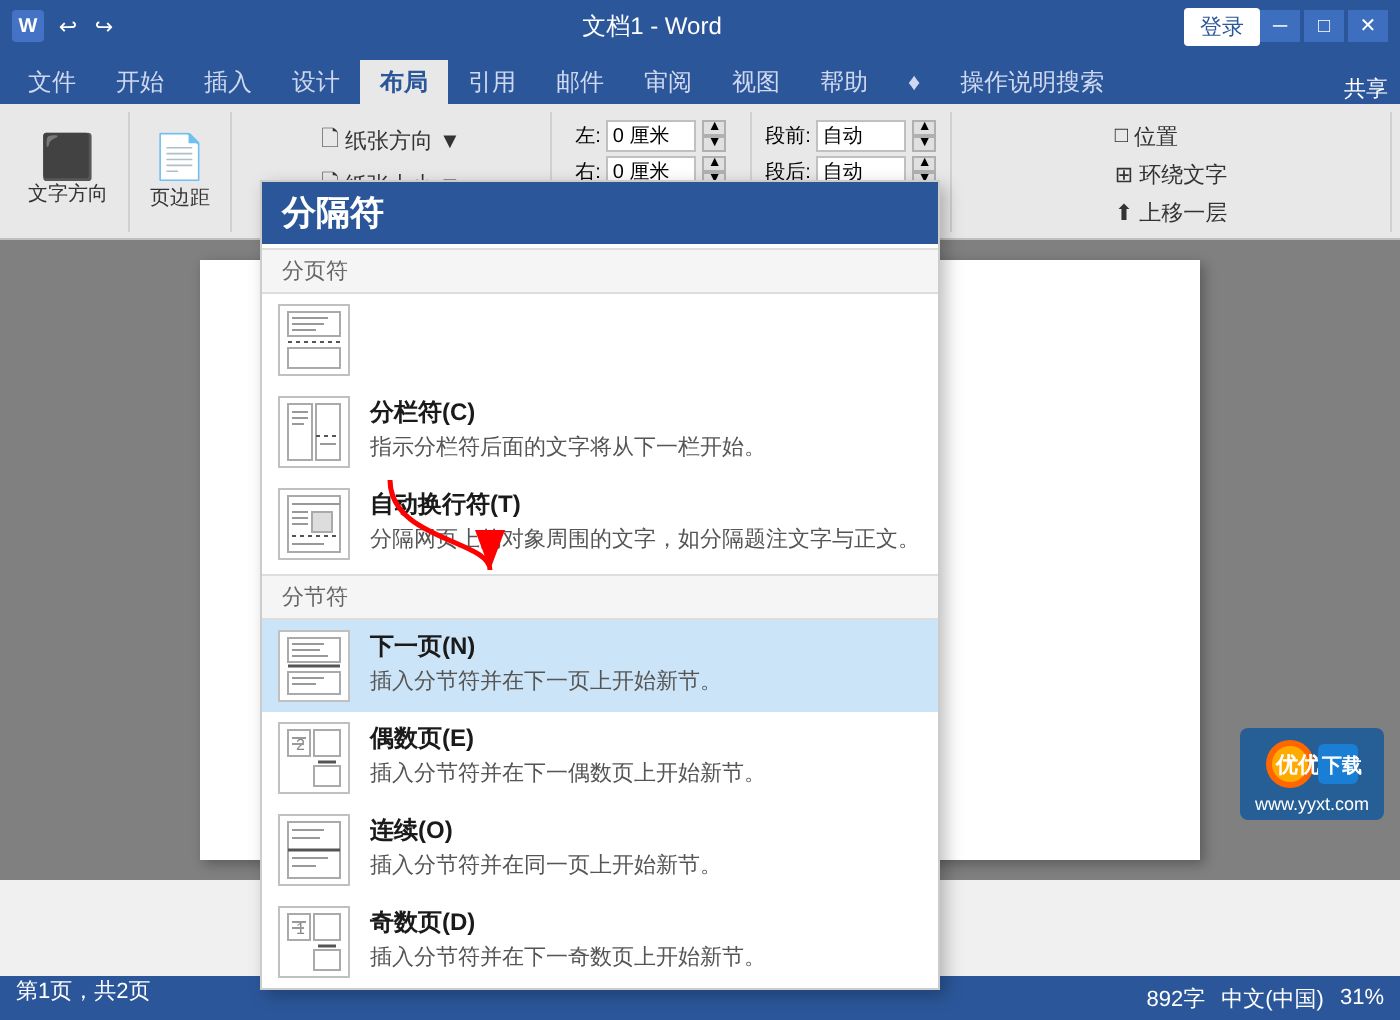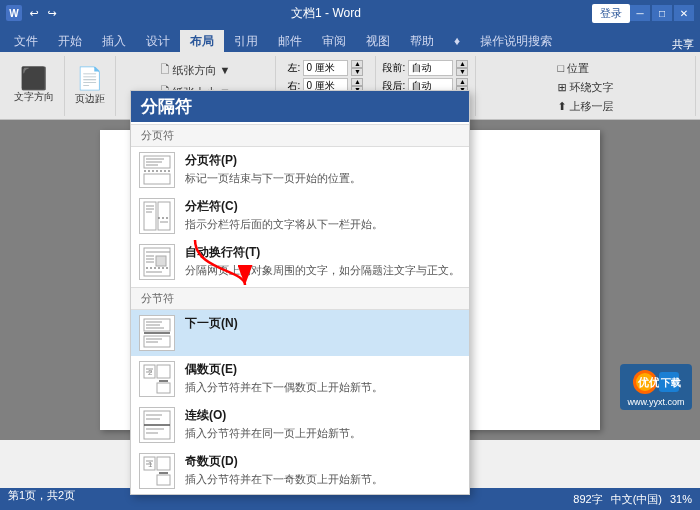--- a/index.html
+++ b/index.html
@@ -402,24 +402,20 @@
     <div class="dropdown-item-icon">
       <svg width="30" height="32" viewBox="0 0 30 32">
         <rect x="2" y="2" width="26" height="12" fill="white" stroke="#aaa" stroke-width="1"></rect>
         <line x1="2" y1="17" x2="28" y2="17" stroke="#555" stroke-width="1" stroke-dasharray="2,2"></line>
         <rect x="2" y="20" width="26" height="10" fill="white" stroke="#aaa" stroke-width="1"></rect>
         <line x1="4" y1="5" x2="22" y2="5" stroke="#999" stroke-width="1"></line>
         <line x1="4" y1="8" x2="20" y2="8" stroke="#999" stroke-width="1"></line>
         <line x1="4" y1="11" x2="16" y2="11" stroke="#999" stroke-width="1"></line>
       </svg>
     </div>
-    <div class="dropdown-item-text">
-      <div class="dropdown-item-title">分页符(P)</div>
-      <div class="dropdown-item-desc">标记一页结束与下一页开始的位置。</div>
-    </div>
   </div>
 
   <div class="dropdown-item">
     <div class="dropdown-item-icon">
       <svg width="30" height="32" viewBox="0 0 30 32">
         <rect x="2" y="2" width="12" height="28" fill="white" stroke="#aaa" stroke-width="1"></rect>
         <rect x="16" y="2" width="12" height="28" fill="white" stroke="#aaa" stroke-width="1"></rect>
         <line x1="4" y1="6" x2="12" y2="6" stroke="#999" stroke-width="1"></line>
         <line x1="4" y1="9" x2="12" y2="9" stroke="#999" stroke-width="1"></line>
         <line x1="4" y1="12" x2="10" y2="12" stroke="#999" stroke-width="1"></line>
@@ -462,20 +458,21 @@
         <rect x="2" y="19" width="26" height="11" fill="white" stroke="#aaa" stroke-width="1"></rect>
         <line x1="4" y1="5" x2="20" y2="5" stroke="#999" stroke-width="1"></line>
         <line x1="4" y1="8" x2="18" y2="8" stroke="#999" stroke-width="1"></line>
         <line x1="4" y1="11" x2="22" y2="11" stroke="#999" stroke-width="1"></line>
         <line x1="4" y1="22" x2="20" y2="22" stroke="#999" stroke-width="1"></line>
         <line x1="4" y1="25" x2="16" y2="25" stroke="#999" stroke-width="1"></line>
       </svg>
     </div>
     <div class="dropdown-item-text">
       <div class="dropdown-item-title">下一页(N)</div>
+      <div class="dropdown-item-desc">插入分节符并在下一页上开始新节。</div>
     </div>
   </div>
 
   <div class="dropdown-item">
     <div class="dropdown-item-icon">
       <svg width="30" height="32" viewBox="0 0 30 32">
         <rect x="2" y="2" width="11" height="13" fill="white" stroke="#aaa" stroke-width="1"></rect>
         <text x="6" y="12" font-size="8" fill="#888">2</text>
         <rect x="15" y="2" width="13" height="13" fill="white" stroke="#aaa" stroke-width="1"></rect>
         <line x1="17" y1="18" x2="26" y2="18" stroke="#555" stroke-width="1.5"></line>

